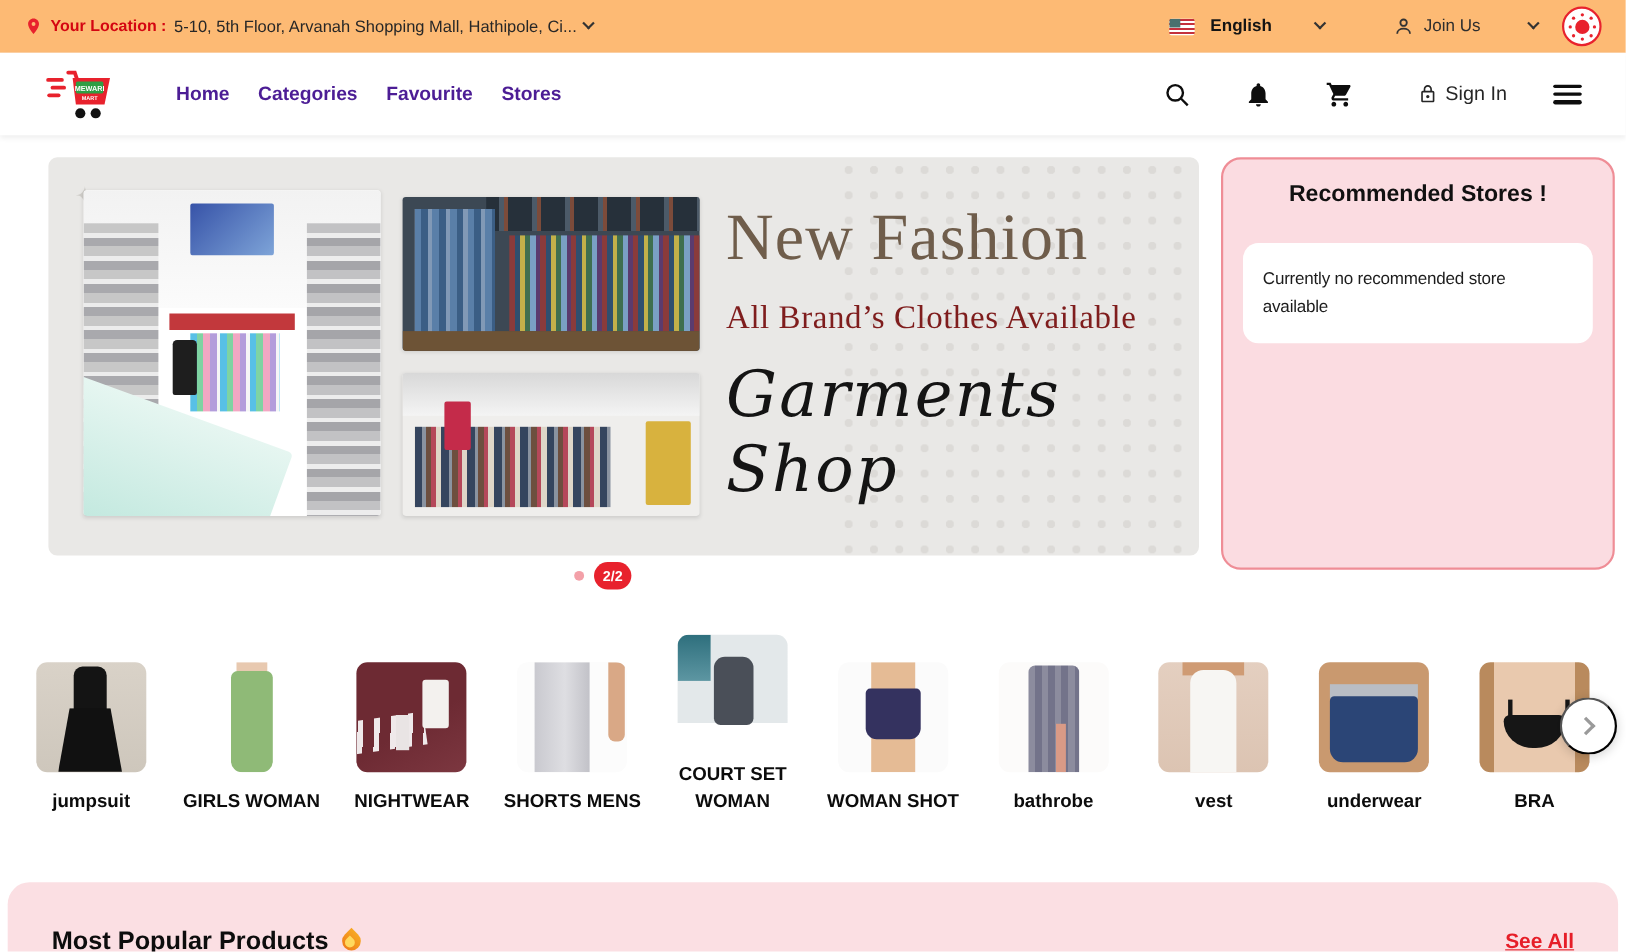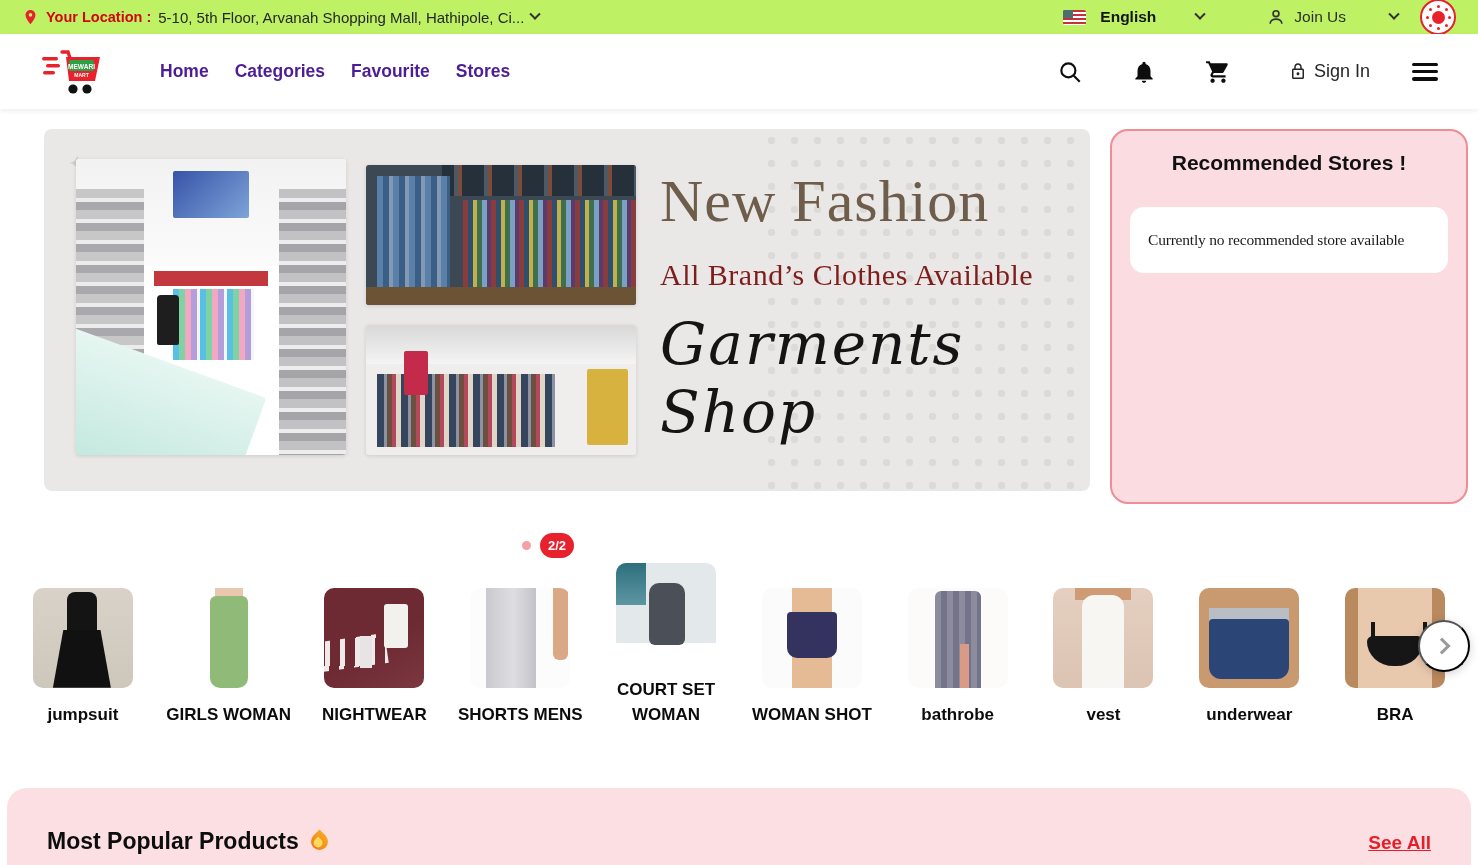--- a/index.html
+++ b/index.html
@@ -1,20 +1,20 @@
 <!DOCTYPE html>
 <html><head>
 <meta charset="utf-8">
 <style>
   * { margin:0; padding:0; box-sizing:border-box; }
   html,body { width:1478px; height:865px; overflow:hidden; background:#fff;
     font-family:"Liberation Sans", sans-serif; }
 
   
-  .topbar { height:34px; background:#bef264; display:flex; align-items:center;
+  .topbar { height:48px; background:#fdba74; display:flex; align-items:center;
     justify-content:space-between; padding:0 22px; }
   .loc { display:flex; align-items:center; gap:7px; cursor:pointer; }
   .loc-label { color:#d40511; font-weight:bold; font-size:14.5px; }
   .loc-value { color:#272727; font-size:15px; }
   .chev { width:8px; height:8px; border-right:2px solid #333; border-bottom:2px solid #333;
     transform:rotate(45deg) translate(-2px,-2px); display:inline-block; }
   .top-right { display:flex; align-items:center; gap:14px; }
   .flag { width:23px; height:15px; border-radius:2px; position:relative; overflow:hidden;
     background:repeating-linear-gradient(#c4303c 0 2px,#fff 2px 4px); flex:none; }
   .flag::before { content:""; position:absolute; left:0; top:0; width:10px; height:8px; background:#49706e; }
@@ -83,31 +83,31 @@
     background:linear-gradient(#d8d8d8,#f4f4f4); }
   .ph-bot .racks { position:absolute; left:4%; bottom:6%; width:66%; height:56%;
     background:repeating-linear-gradient(90deg,#35455e 0 7px,#8a93a0 7px 10px,#6d4f3f 10px 15px,#b5485a 15px 19px,#ded6c8 19px 24px); }
   .ph-bot .reddress { position:absolute; left:14%; top:20%; width:9%; height:34%; background:#c42b4a; border-radius:2px; }
   .ph-bot .yellow { position:absolute; right:3%; bottom:8%; width:15%; height:58%; background:#d8b23e; border-radius:2px; }
   .hero-text { position:absolute; left:616px; top:38px; width:420px; }
   .hero-title { font-family:"Liberation Serif", serif; font-size:60px; color:#6f5d4b; letter-spacing:1px; }
   .hero-sub { font-family:"Liberation Serif", serif; font-size:30px; color:#7f1d1d; margin-top:22px; letter-spacing:.5px; }
   .hero-script { font-family:"DejaVu Serif", serif; font-style:italic; font-size:58px; color:#141414;
     margin-top:18px; letter-spacing:2px; }
-  .pagination { position:absolute; left:522px; top:368px; display:flex; align-items:center; gap:9px;margin-top:36px; }
+  .pagination { position:absolute; left:522px; top:368px; display:flex; align-items:center; gap:9px; }
   .pag-dot { width:9px; height:9px; border-radius:50%; background:#f3a0a8; cursor:pointer; }
   .pag-pill { min-width:34px; height:25px; border-radius:13px; background:#e8222d; color:#fff;
     font-size:13px; font-weight:bold; display:flex; align-items:center; justify-content:center;
     padding:0 8px; cursor:pointer; }
 
   
   .reco { margin-left:20px; width:358px; height:375px; background:#fbdce1;
     border:2px solid #ef8d96; border-radius:18px; padding:20px 18px; }
   .reco-title { text-align:center; font-size:21px; font-weight:bold; color:#111; }
-  .reco-card { margin-top:32px; background:#fff; border-radius:14px; padding:20px 18px;font-family:Liberation Serif, serif; }
+  .reco-card { margin-top:32px; background:#fff; border-radius:14px; padding:20px 18px; }
   .reco-empty { font-size:15.5px; color:#1c1c1c; line-height:1.65; letter-spacing:-.2px; }
 
   
   .cats { position:relative; margin-top:59px; padding:0 10px; display:flex; }
   .cat { flex:1 1 0; display:flex; flex-direction:column; align-items:center; cursor:pointer; min-width:0;justify-content:flex-end; }
   .thumb { width:100px; height:100px; border-radius:10px; position:relative; overflow:hidden;
     background:#f2f2f2; flex:none; }
   .thumb::before, .thumb::after { content:""; position:absolute; }
   .cat-label { margin-top:15px; font-size:17px; font-weight:bold; color:#0c0c0c; text-align:center;
     line-height:1.45; max-width:126px; }

